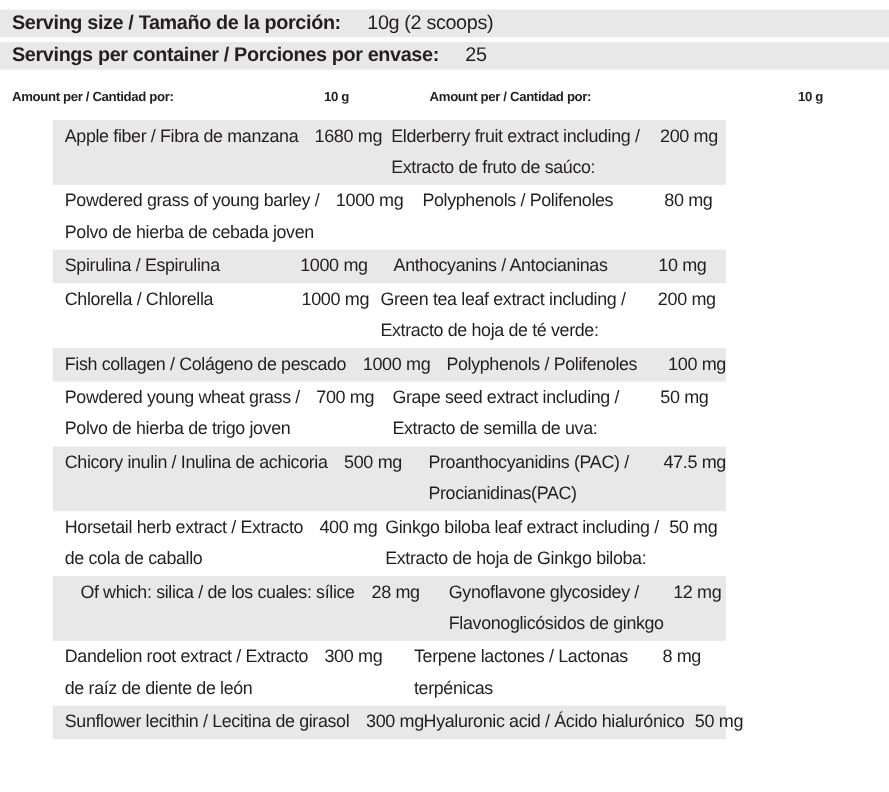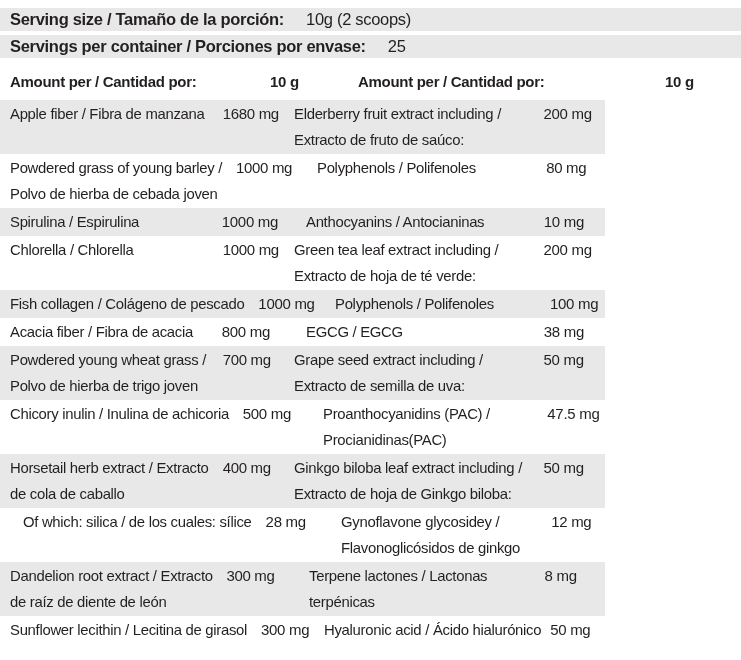--- a/index.html
+++ b/index.html
@@ -36,27 +36,27 @@
   
   .cols{display:flex;align-items:flex-start;}
   .c-llabel{width:258px;padding-left:10px;}
   .c-lamount{width:100px;padding-left:12px;}
   .c-rlabel{width:300px;}
   .c-ramount{width:83px;padding-left:7px;}
   
   .amount-header{
     height:38px;
     align-items:center;
-    font-size:15px;
+    font-size:11px;
     font-weight:bold;
     letter-spacing:-0.3px;
     background:#fff;
   }
   
-  .rows{width:605px;}
+  .rows{width:605px;padding-left:44px;}
   .row{
     padding:1px 0;
     font-size:15px;
     line-height:26px;
     letter-spacing:-0.3px;
   }
   .row:nth-child(odd){background:var(--shade);}
   .cell{overflow:visible;}
   .cell .line{
     white-space:nowrap;
@@ -138,30 +138,20 @@
     <div class="cell c-llabel lbl-left">
           <div class="line" style="transform: scaleX(0.992);">Fish collagen / Colágeno de pescado</div>
         </div>
     <div class="cell c-lamount amount amt-left">1000 mg</div>
     <div class="cell c-rlabel lbl-right indent">
           <div class="line" style="transform: scaleX(0.993);">Polyphenols / Polifenoles</div>
         </div>
     <div class="cell c-ramount amount amt-right">100 mg</div>
   </div>
 
-  <div class="cols row">
-    <div class="cell c-llabel lbl-left">
-          <div class="line" style="transform: scaleX(0.992);">Acacia fiber / Fibra de acacia</div>
-        </div>
-    <div class="cell c-lamount amount amt-left">800 mg</div>
-    <div class="cell c-rlabel lbl-right indent">
-          <div class="line" style="transform: scaleX(0.993);">EGCG / EGCG</div>
-        </div>
-    <div class="cell c-ramount amount amt-right">38 mg</div>
-  </div>
 
   <div class="cols row">
     <div class="cell c-llabel lbl-left">
           <div class="line" style="transform: scaleX(0.992);">Powdered young wheat grass /</div>
           <div class="line" style="transform: scaleX(0.992);">Polvo de hierba de trigo joven</div>
         </div>
     <div class="cell c-lamount amount amt-left">700 mg</div>
     <div class="cell c-rlabel lbl-right">
           <div class="line" style="transform: scaleX(0.993);">Grape seed extract including /</div>
           <div class="line" style="transform: scaleX(0.993);">Extracto de semilla de uva:</div>

